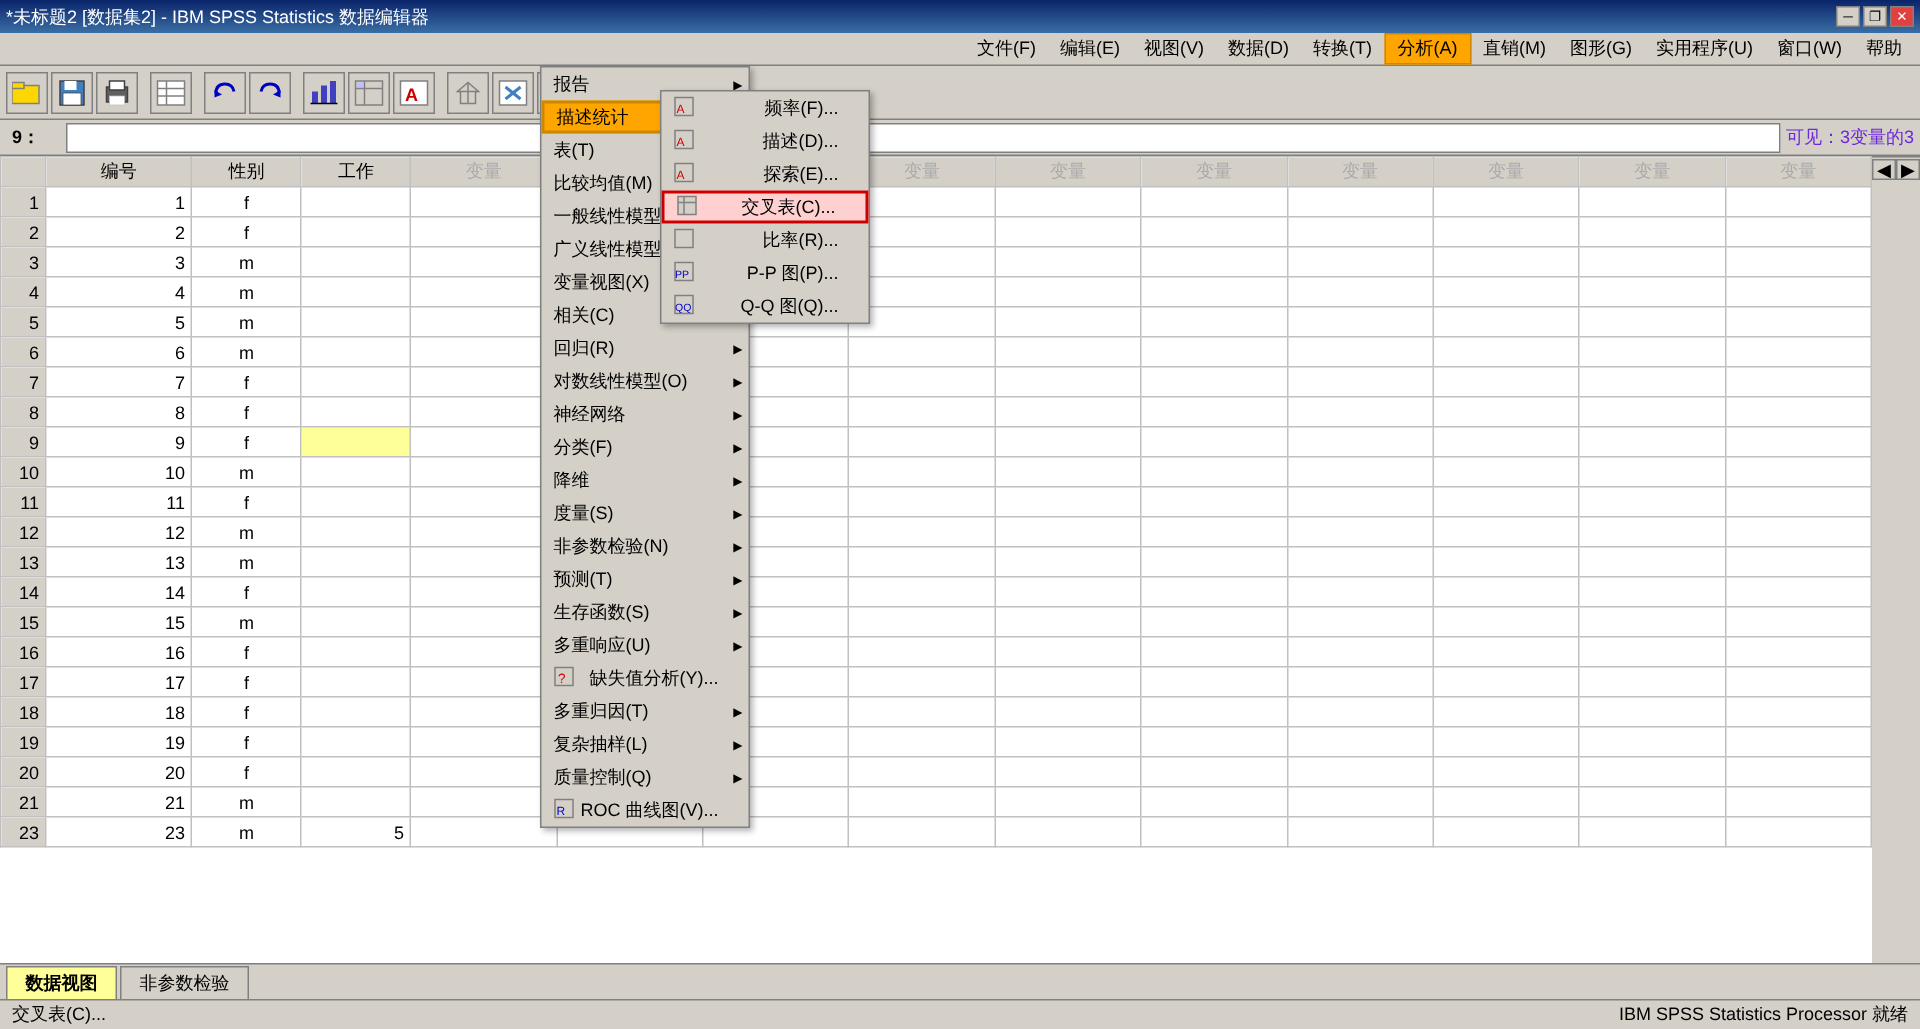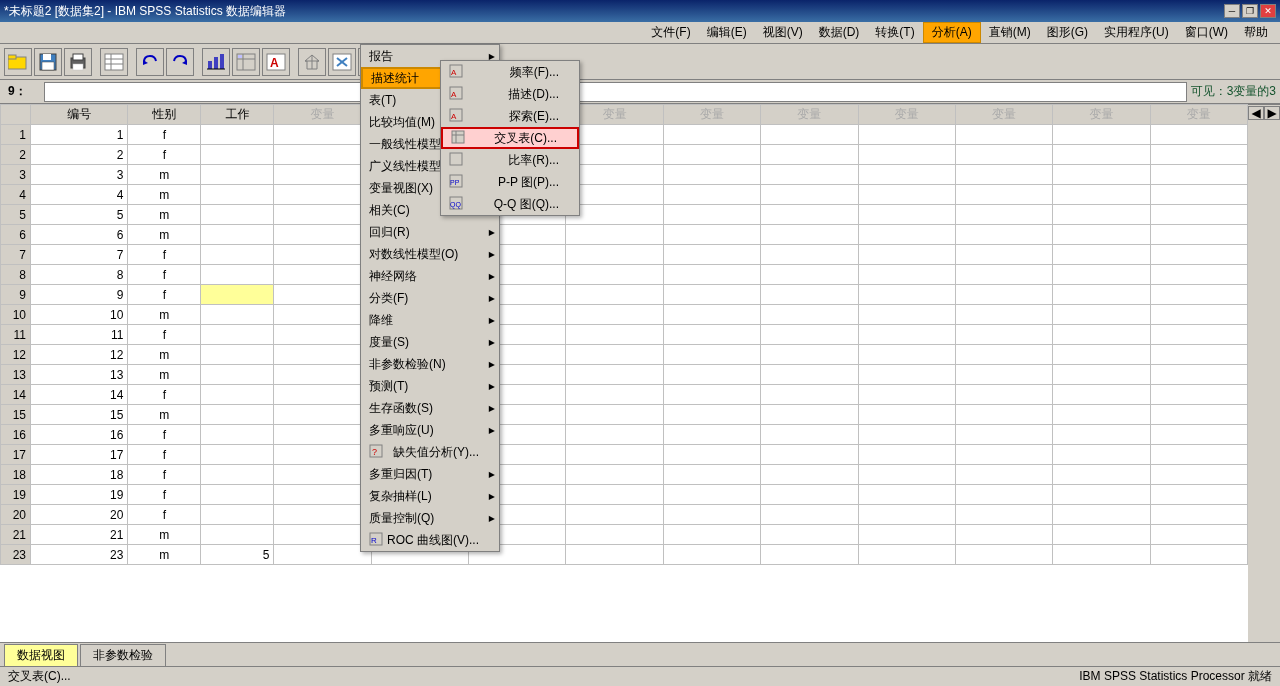--- a/index.html
+++ b/index.html
@@ -86,21 +86,21 @@
     #formula-content {
       flex: 1;
       height: 20px;
       background: white;
       border: 1px solid #808080;
       padding: 0 4px;
       font-size: 12px;
     }
     #visible-vars {
       font-size: 12px;
-      color: #14532d;
+      color: #6d28d9;
       margin-left: 4px;
     }
 
     
     #main-content {
       display: flex;
       flex-direction: row;
       height: calc(686px - 22px - 22px - 36px - 24px - 24px - 20px);
       position: relative;
     }
@@ -173,21 +173,21 @@
       height: 22px;
       display: flex;
       align-items: center;
       cursor: pointer;
       border: 1px solid #808080;
       border-bottom: none;
       font-size: 12px;
     }
     .tab.active-tab {
       background: #ffff99;
-      font-weight: normal;
+      font-weight: bold;
     }
     .tab.inactive-tab {
       background: #d4d0c8;
     }
 
     
     #status-bar {
       height: 20px;
       background: #d4d0c8;
       border-top: 1px solid #808080;

